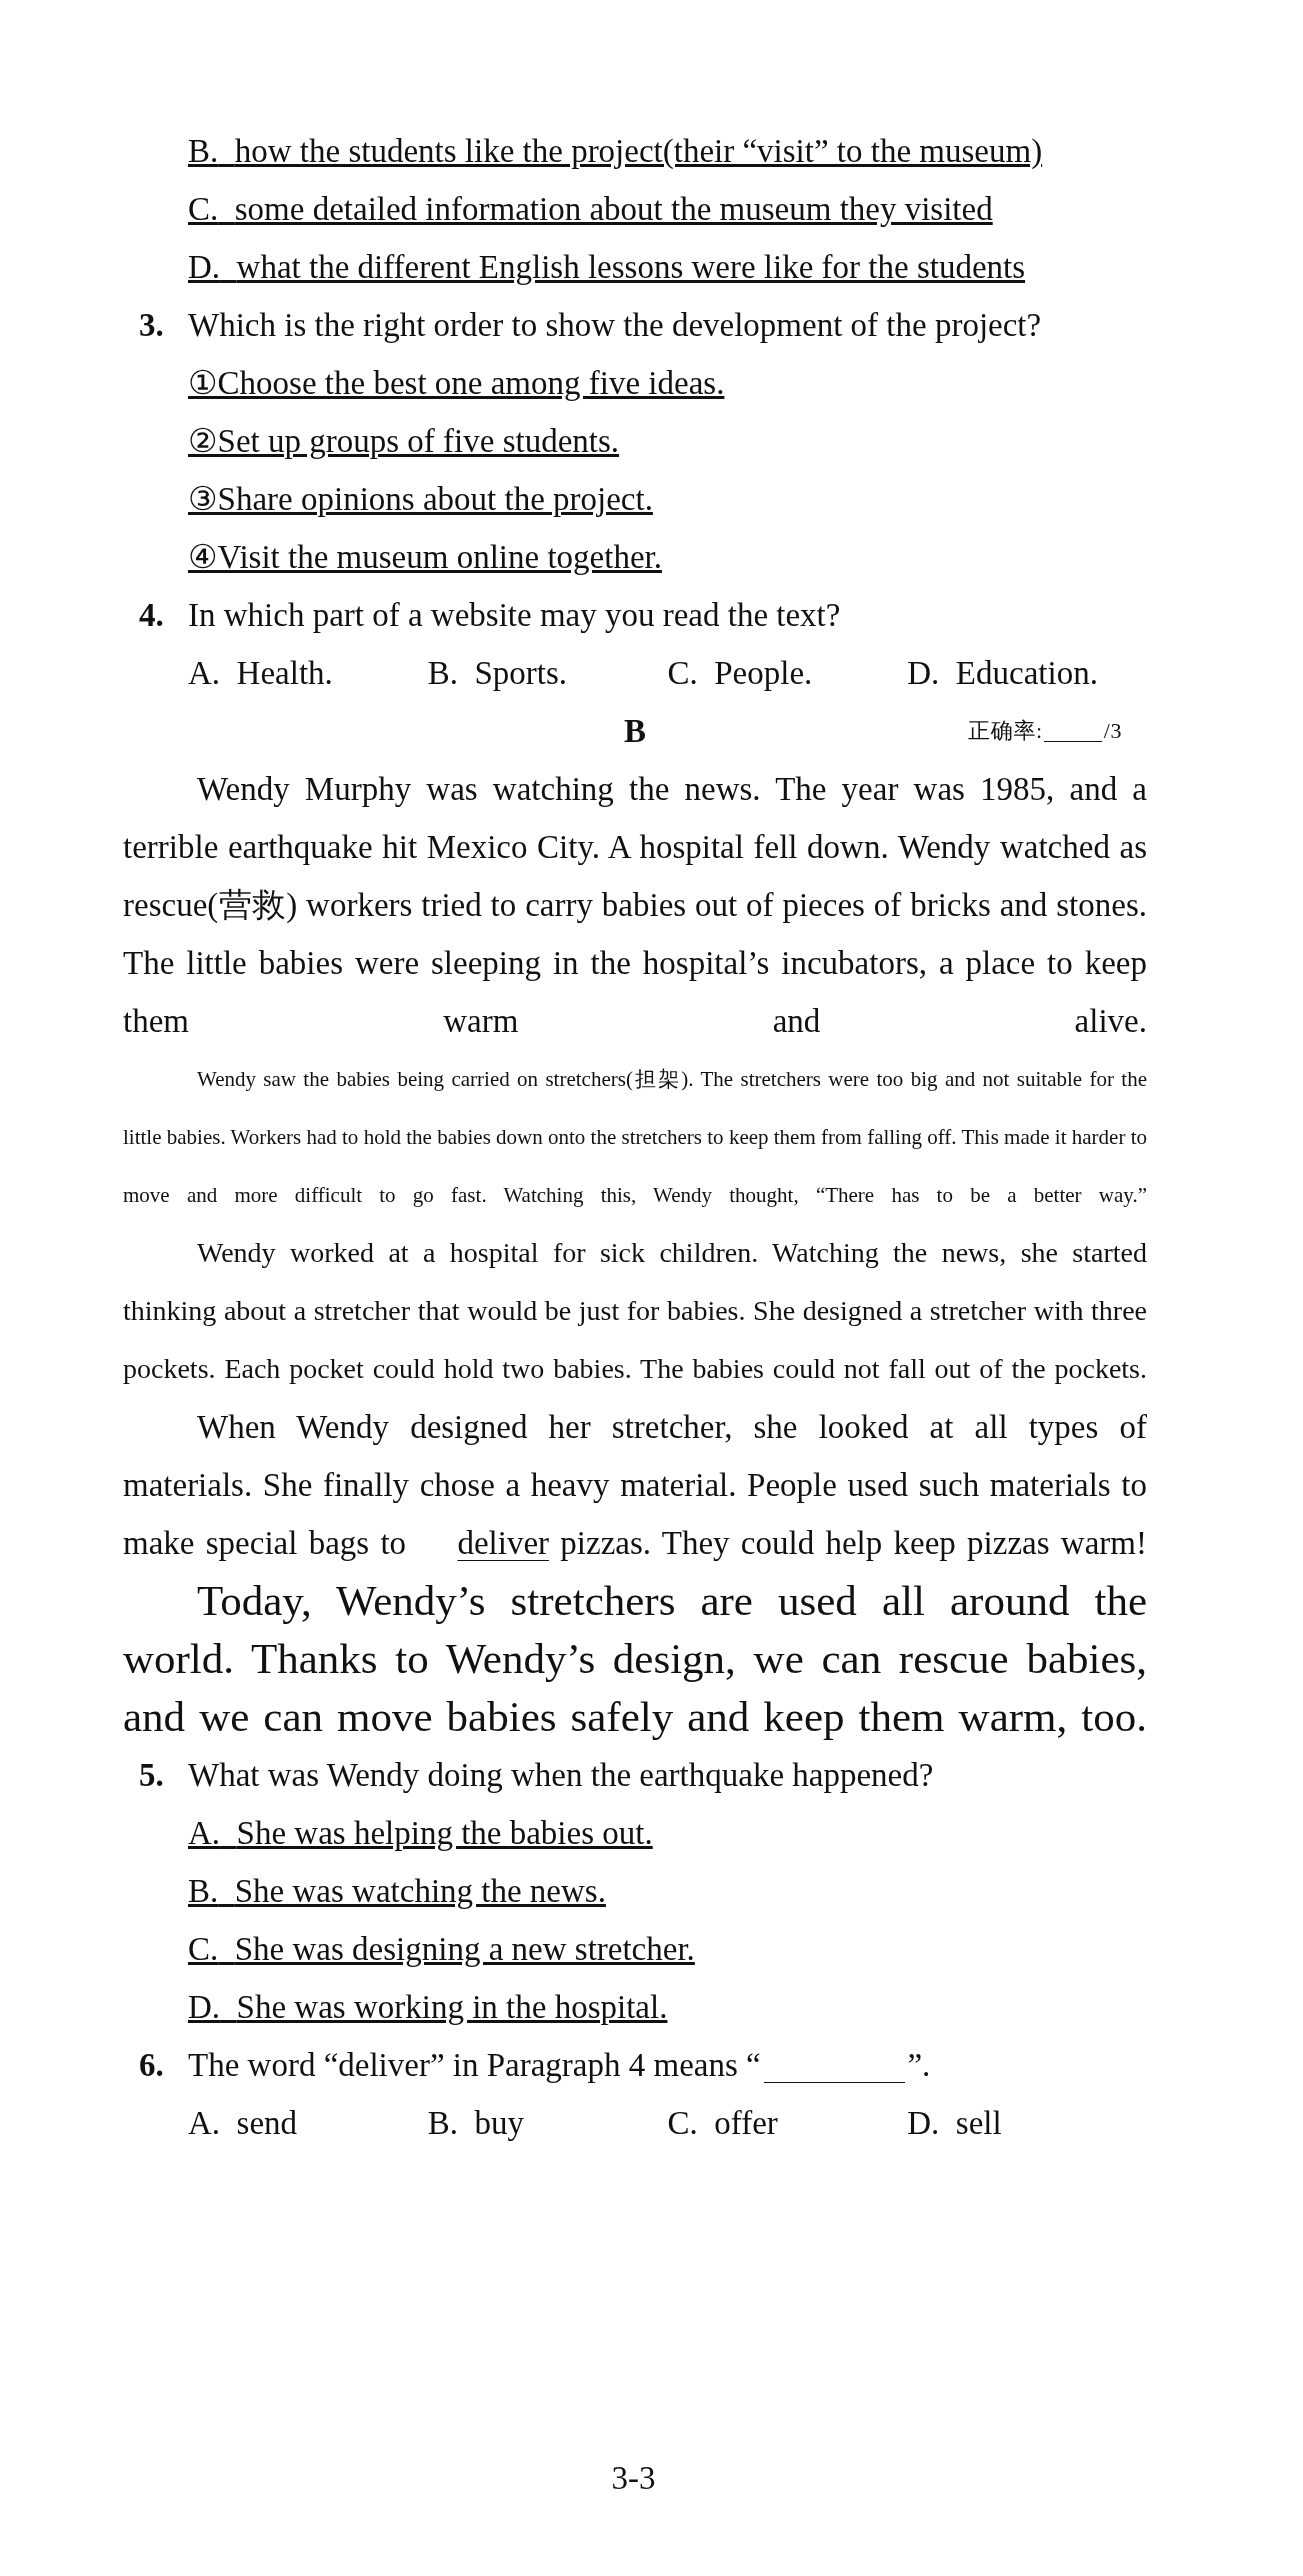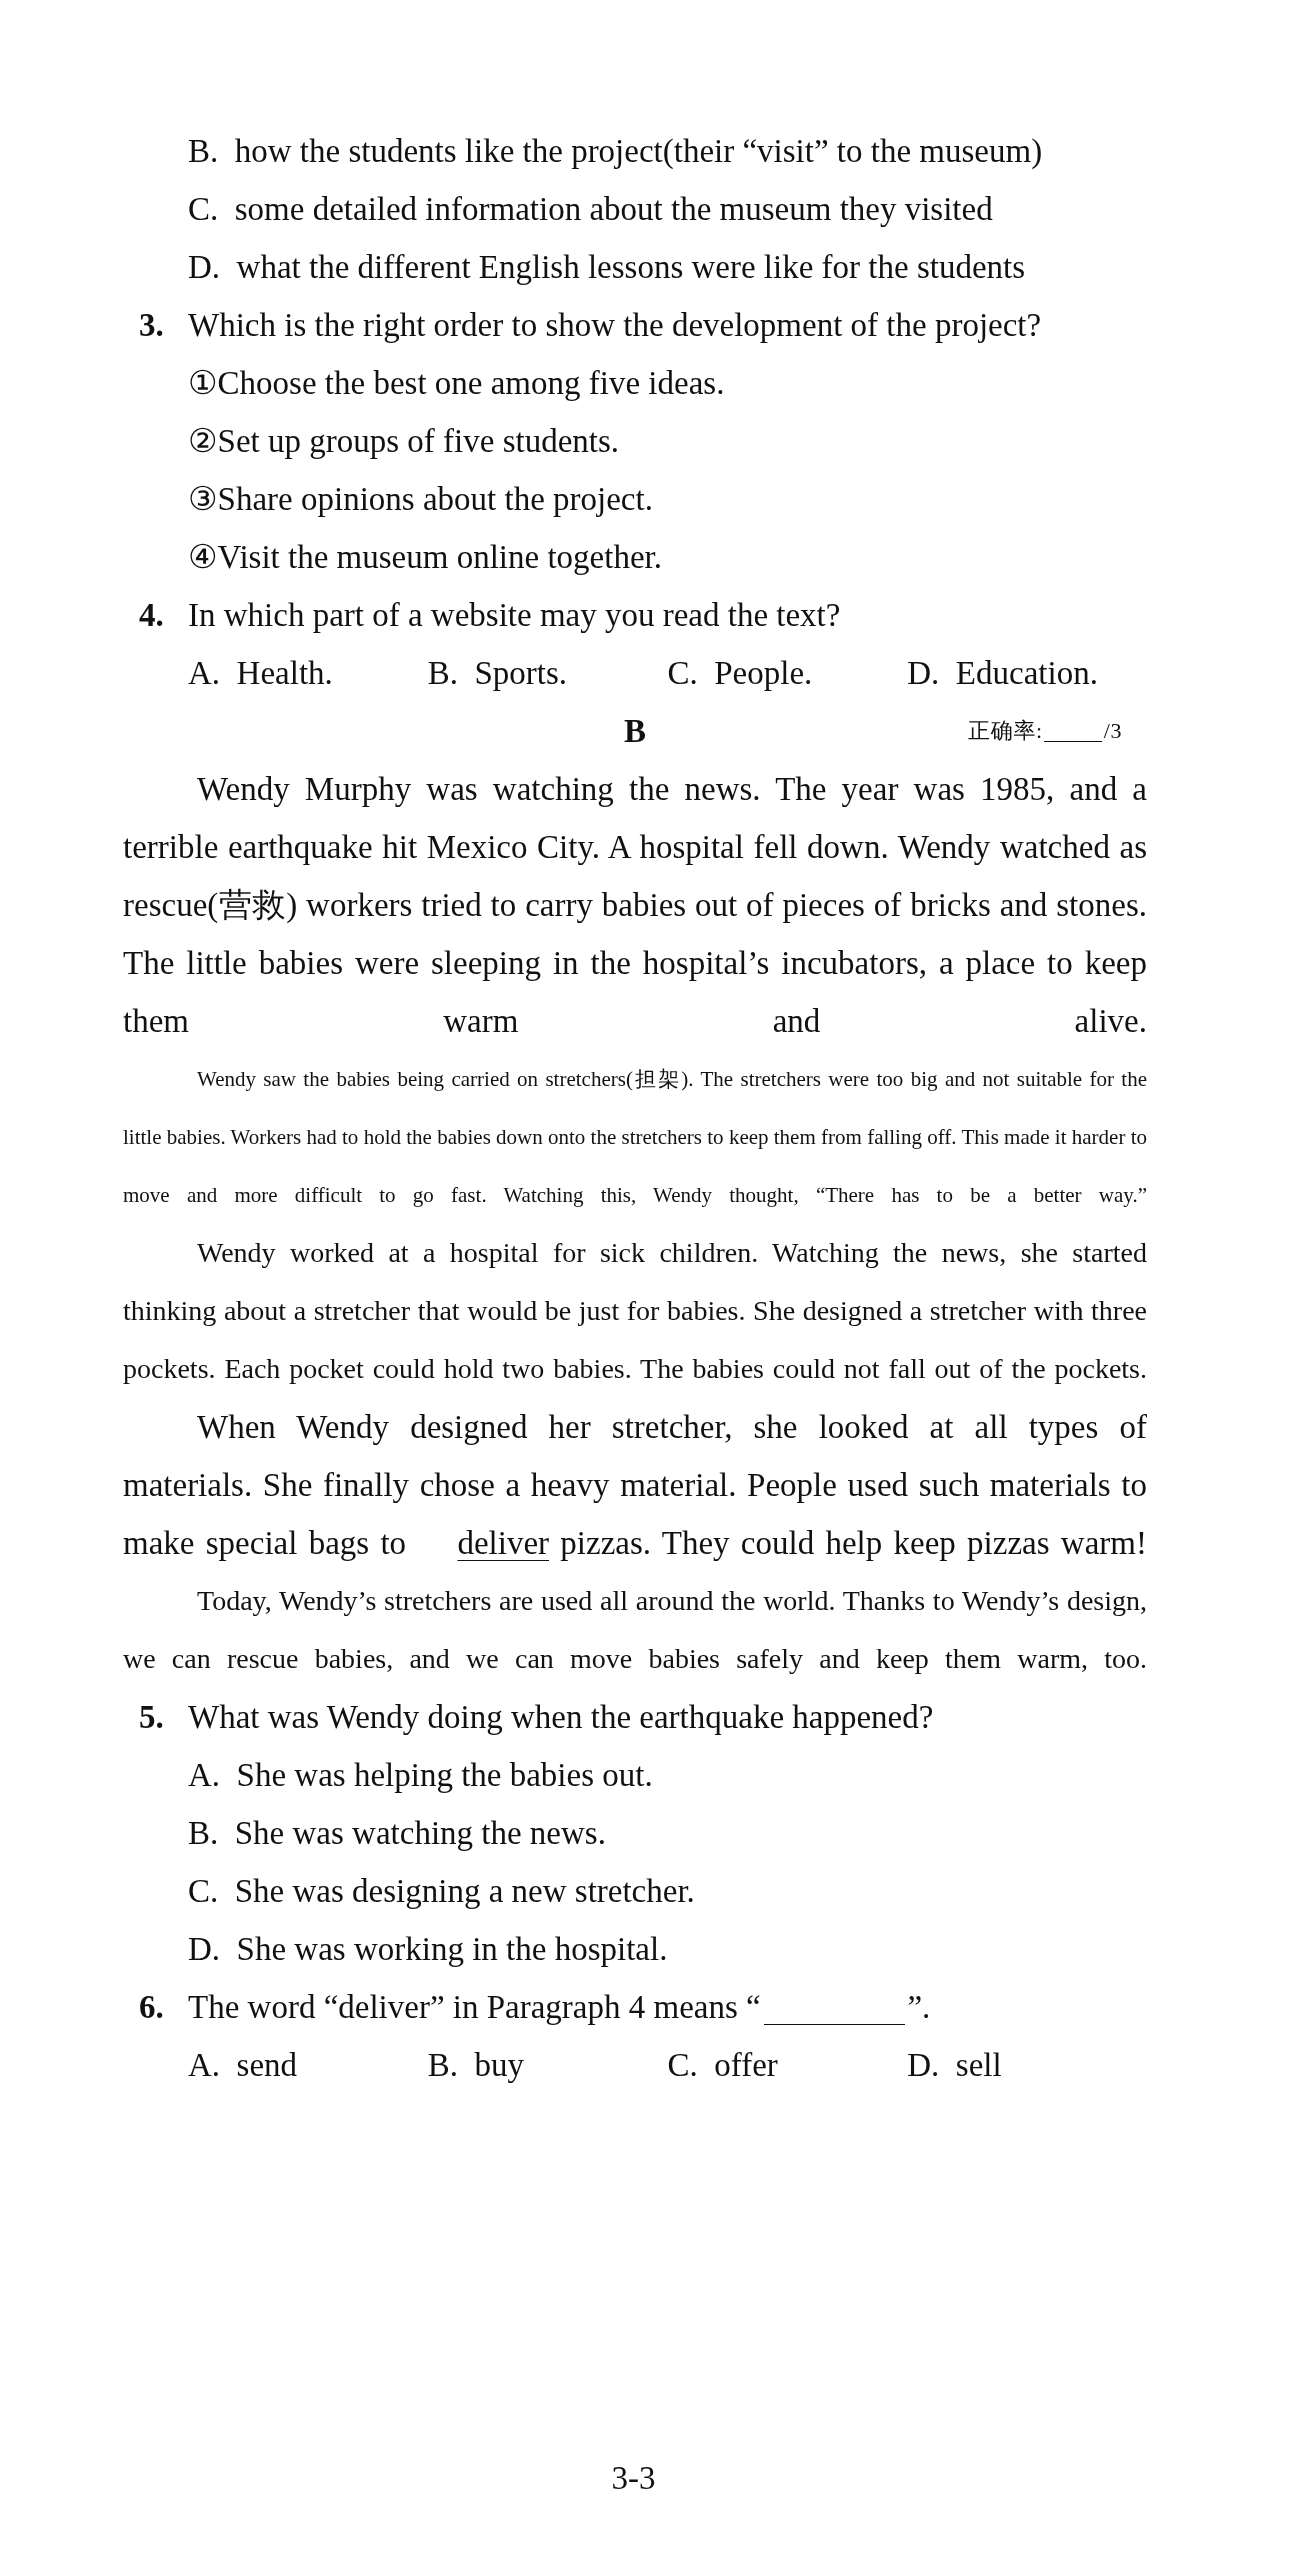--- a/index.html
+++ b/index.html
@@ -1,21 +1,21 @@
 <!DOCTYPE html>
 <html style="font-size:11.6px"><head>
 <meta charset="utf-8">
 <style>
   html, body { margin: 0; padding: 0; background: #ffffff; }
   body { width: 1304px; height: 2576px; position: relative; overflow: hidden;
          font-family: "Liberation Serif", "DejaVu Serif", serif; color: #111111; }
   .page { position: absolute; left: 0; top: 0; width: 1304px; height: 2576px; }
   .content { position: absolute; left: 123px; top: 122px; width: 1024px; }
   .line { height: 58px; line-height: 58px; font-size: 33px; white-space: nowrap; position: relative; }
-  .opt { padding-left: 65px; }
+  .opt { padding-left: 65px; text-decoration: underline; }
   .q { padding-left: 16px; }
   .qnum { font-weight: bold; display: inline-block; width: 49px; }
   .para { text-align: justify; text-align-last: justify; white-space: normal; }
   .indent { text-indent: 74px; }
   .cols { display: flex; padding-left: 65px; }
   .cols .col { width: 254px; }
   .section-head { text-align: center; position: relative; }
   .section-head .letter { font-weight: bold; position: absolute; left: 501px; font-size: 33px; }
   .score { position: absolute; left: 845px; font-size: 22px; letter-spacing: 0.7px; }
   .score .blank { display: inline-block; width: 58px; border-bottom: 1.4px solid #111; height: 22px; vertical-align: -4.3px; margin: 0 1.4px; }
@@ -85,21 +85,21 @@
     </div>
     <div class="para indent" style="line-height:58px;font-size:21px;">
       <span>Wendy saw the babies being carried on stretchers(担架). The stretchers were too big and not suitable for the little babies. Workers had to hold the babies down onto the stretchers to keep them from falling off. This made it harder to move and more difficult to go fast. Watching this, Wendy thought, “There has to be a better way.”</span>
     </div>
     <div class="para indent" style="line-height:58px;font-size:28px;">
       <span>Wendy worked at a hospital for sick children. Watching the news, she started thinking about a stretcher that would be just for babies. She designed a stretcher with three pockets. Each pocket could hold two babies. The babies could not fall out of the pockets.</span>
     </div>
     <div class="para indent" style="line-height:58px;font-size:33px;">
       <span>When Wendy designed her stretcher, she looked at all types of materials. She finally chose a heavy material. People used such materials to make special bags to </span><span class="underline">deliver</span><span> pizzas. They could help keep pizzas warm!</span>
     </div>
-    <div class="para indent" style="line-height:58px;font-size:28px;">
+    <div class="para indent" style="line-height:58px;font-size:43px;">
       <span>Today, Wendy’s stretchers are used all around the world. Thanks to Wendy’s design, we can rescue babies, and we can move babies safely and keep them warm, too.</span>
     </div>
 
     <div class="line q">
       <span class="qnum">5.</span><span>What was Wendy doing when the earthquake happened?</span>
     </div>
     <div class="line opt">
       <span>A.</span>&nbsp;
       <span>She was helping the babies out.</span>
     </div>

